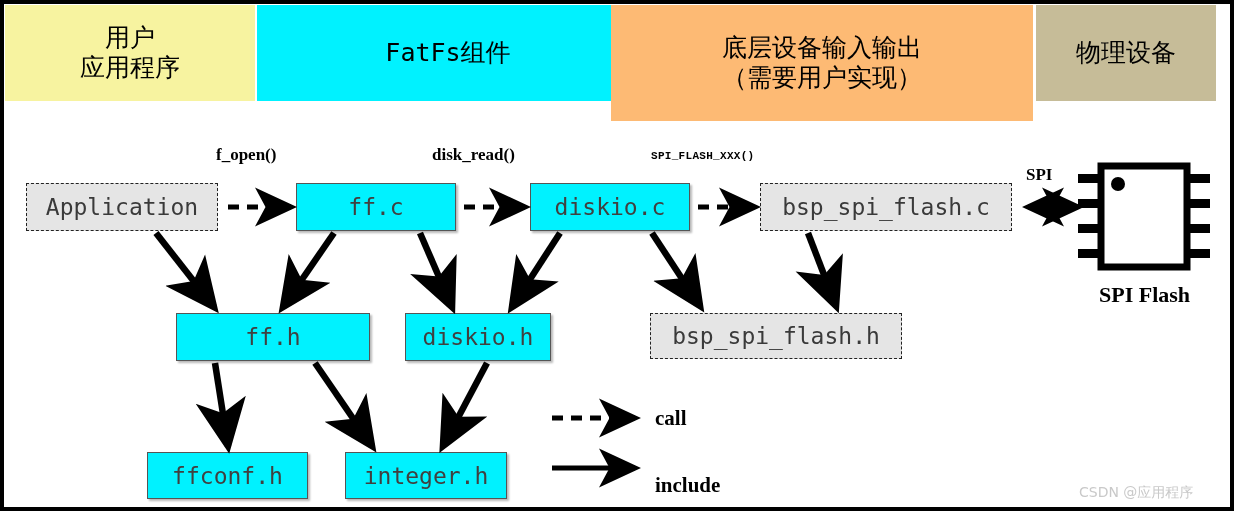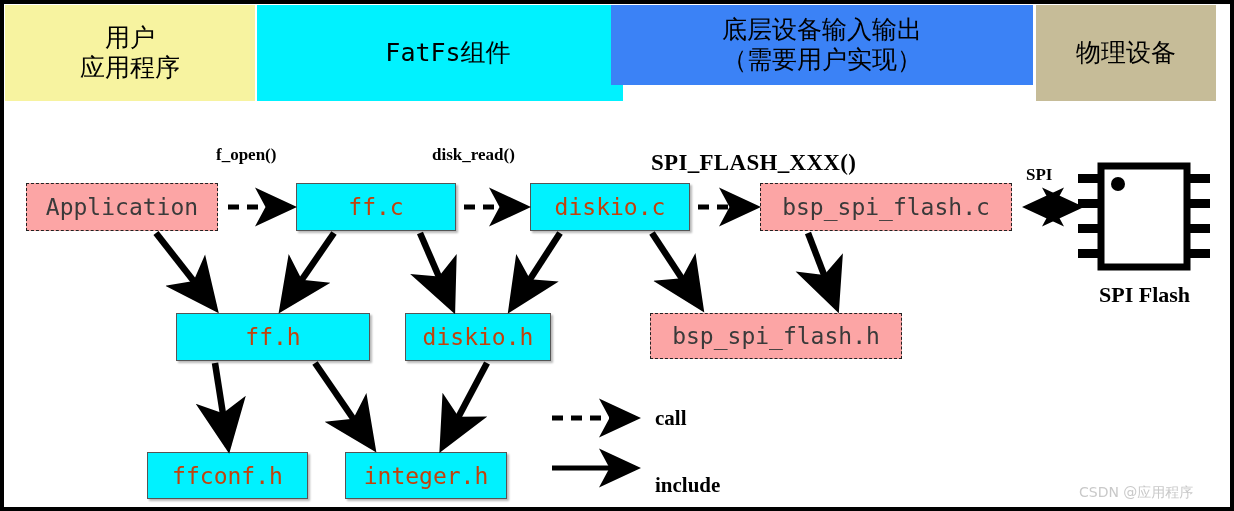--- a/index.html
+++ b/index.html
@@ -14,30 +14,30 @@
 
   
   .band{position:absolute;display:flex;align-items:center;justify-content:center;
         text-align:center;line-height:1.22;color:#000;}
   .band .txt{display:block;white-space:pre-line;}
   .band-cn{font-family:"DejaVu Sans", sans-serif;font-size:25px;}
   .band-mono{font-family:"DejaVu Sans Mono", monospace;font-size:25px;}
 
   
   .node{position:absolute;display:flex;align-items:center;justify-content:center;
-        font-family:"DejaVu Sans Mono", monospace;font-size:23px;color:#c2410c;
+        font-family:"DejaVu Sans Mono", monospace;font-size:23px;color:#404040;
         letter-spacing:0px;box-sizing:border-box;}
   .node.solid{background:#00F2FF;border:1.5px solid #555;
               box-shadow:2px 2px 2px rgba(0,0,0,.28);}
-  .node.dashed{background:#fca5a5;border:1.6px dashed #222;color:#3a3a3a;}
+  .node.dashed{background:#e5e5e5;border:1.6px dashed #222;color:#3a3a3a;}
 
   
   .calllabel{position:absolute;font-family:"Liberation Serif", serif;font-weight:bold;
              font-size:17px;color:#000;white-space:nowrap;}
-  .calllabel.small{font-size:23px;letter-spacing:.3px;}
+  .calllabel.small{font-size:11px;letter-spacing:.3px;font-family:Liberation Mono, monospace;}
 
   
   .legtext{position:absolute;font-family:"Liberation Serif", serif;font-weight:bold;
            font-size:21px;color:#000;white-space:nowrap;}
 
   
   .chiplabel{position:absolute;font-family:"Liberation Serif", serif;font-weight:bold;
              font-size:22px;color:#000;white-space:nowrap;}
 
   
@@ -58,21 +58,21 @@
 
   <div class="band band-cn" style="left:5px;top:5px;width:250px;height:96px;background:#F7F3A0;">
     <span class="txt">用户
 应用程序</span>
   </div>
 
   <div class="band band-mono" style="left:257px;top:5px;width:350px;height:96px;background:#00F2FF;padding-left:16px;">
     <span class="txt">FatFs组件</span>
   </div>
 
-  <div class="band band-cn" style="left:611px;top:5px;width:422px;height:80px;background:#3b82f6;">
+  <div class="band band-cn" style="left:611px;top:5px;width:422px;height:116px;background:#fdba74;">
     <span class="txt">底层设备输入输出
 （需要用户实现）</span>
   </div>
 
   <div class="band band-cn" style="left:1036px;top:5px;width:180px;height:96px;background:#C6BC98;">
     <span class="txt">物理设备</span>
   </div>
 
   <div class="calllabel" style="left:216px;top:145px;">f_open()</div>
   <div class="calllabel" style="left:432px;top:145px;text-align:center;">disk_read()</div>

